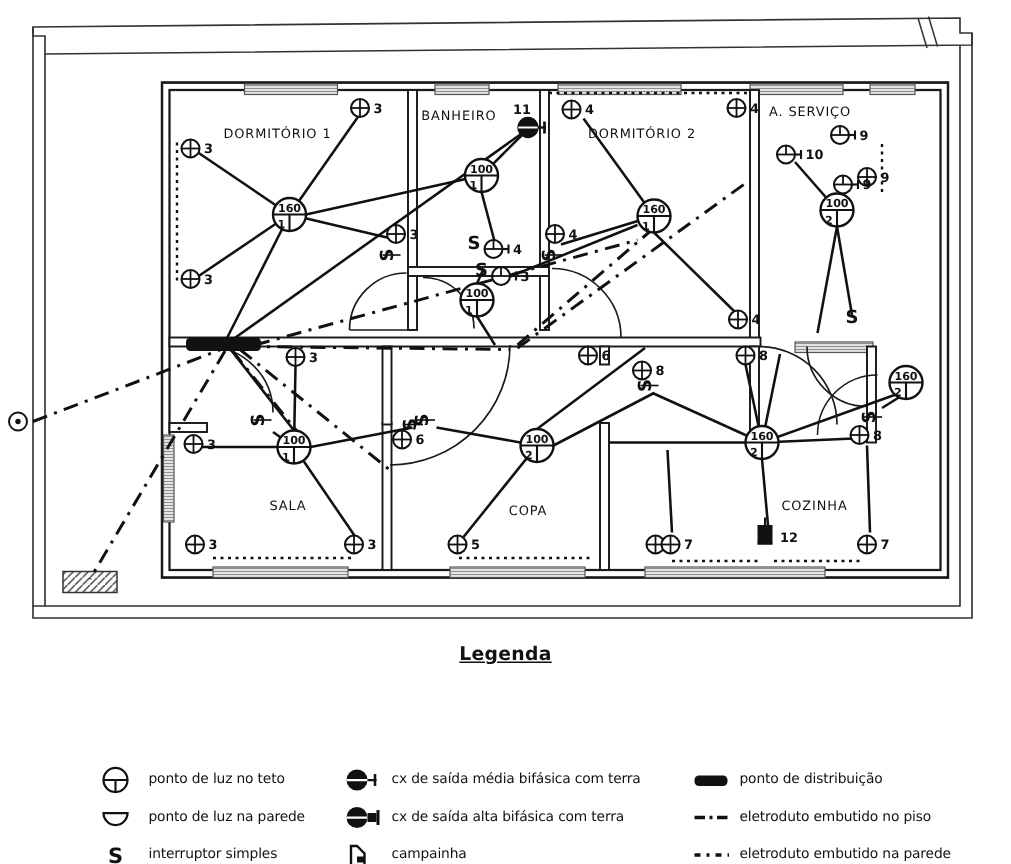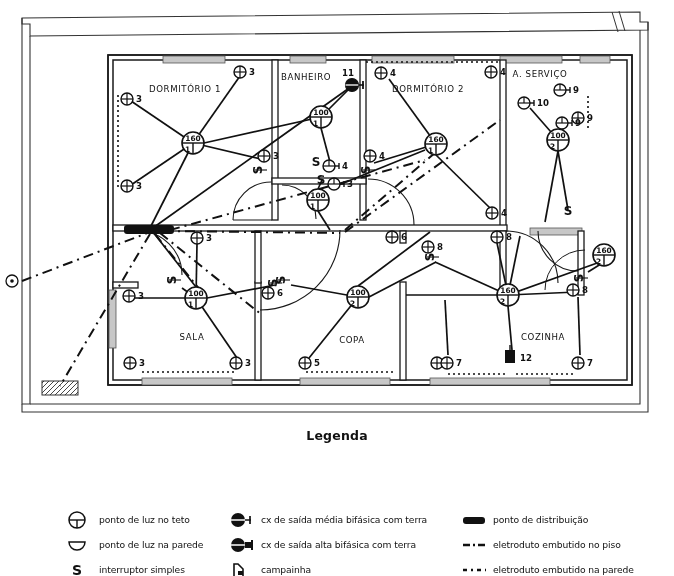--- a/index.html
+++ b/index.html
@@ -1,21 +1,21 @@
 <!DOCTYPE html>
 <html><head>
 <meta charset="utf-8">
 <style>
   html,body{margin:0;padding:0;background:#ffffff;}
   body{width:674px;height:576px;overflow:hidden;
        font-family:"DejaVu Sans","Liberation Sans",sans-serif;color:#111;}
   #root{position:relative;width:674px;height:576px;}
   svg.plan{position:absolute;left:0;top:0;width:674px;height:576px;}
   .legend-title{position:absolute;left:0;top:428px;width:674px;text-align:center;
-      font-size:12.5px;font-weight:bold;letter-spacing:.2px;}
+      font-size:12.5px;font-weight:bold;letter-spacing:.2px;text-decoration:underline;}
   .legend{position:absolute;left:62px;top:450px;width:612px;height:118px;}
   .lcol{position:absolute;top:16px;margin-top:44px;}
   .lcol.c1{left:6px;width:160px;}
   .lcol.c2{left:168px;width:230px;}
   .lcol.c3{left:400px;width:212px;}
   .lrow{display:flex;align-items:center;margin-bottom:4px;min-height:21px;}
   .lsym{width:26px;height:21px;flex:0 0 26px;position:relative;margin-right:5px;}
   .ltxt{font-size:9.2px;line-height:10.6px;letter-spacing:-.1px;}
   .ltxt.two{line-height:10.2px;}
 </style>

